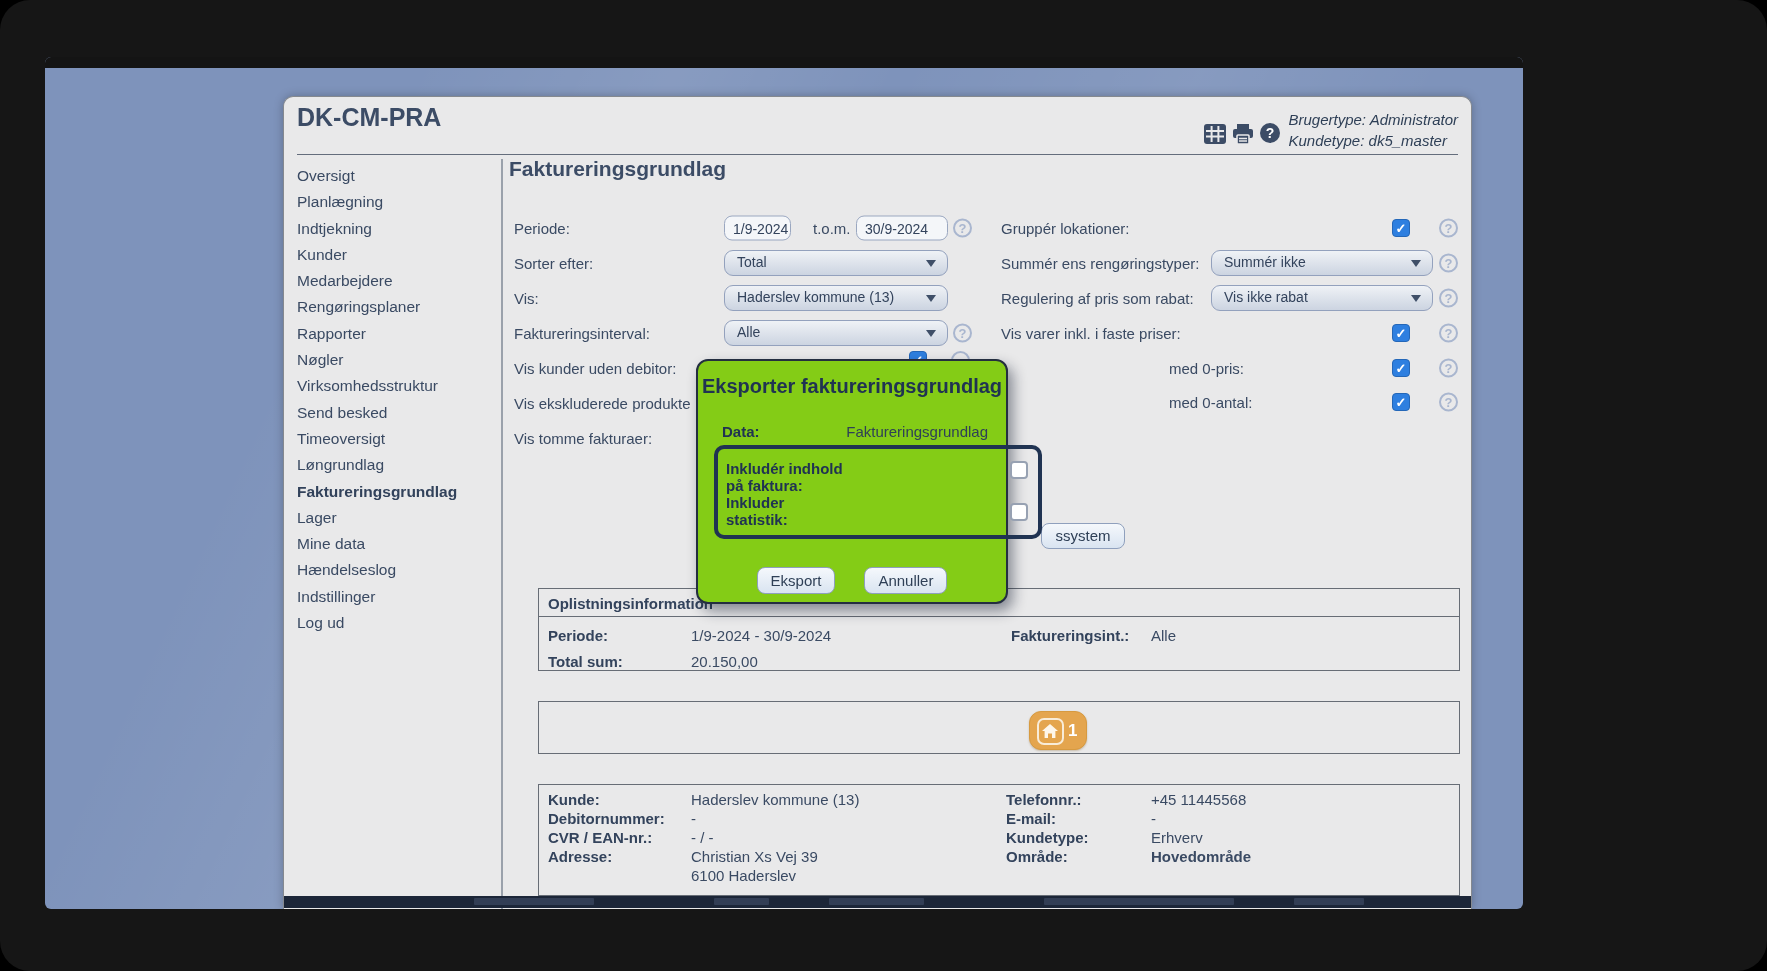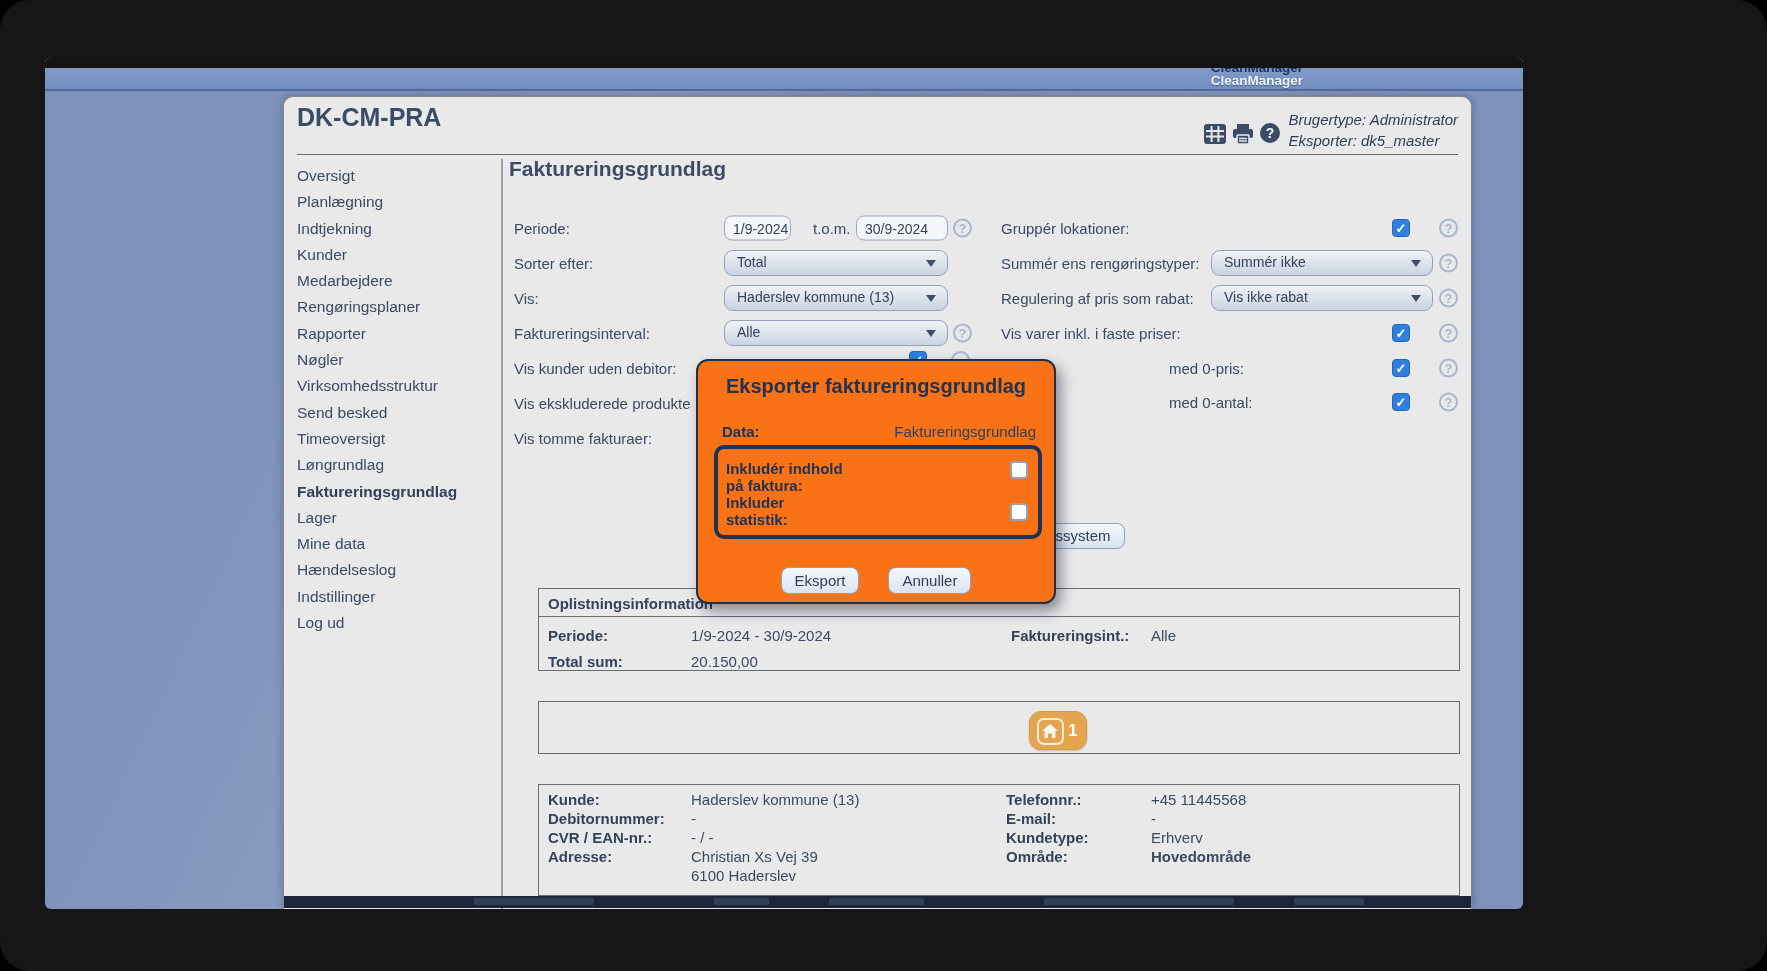--- a/index.html
+++ b/index.html
@@ -32,42 +32,38 @@
   .cb.abs-top{transform:none;}
   .box{position:absolute;left:240px;width:922px;border:1.5px solid #676d76;background:#e9e9ea;margin-left:14px;}
   .box .b-lbl{position:absolute;font-weight:bold;font-size:15px;color:#33435c;transform:translateY(-50%);white-space:nowrap;}
   .box .b-val{position:absolute;font-size:15px;color:#3a4a63;transform:translateY(-50%);white-space:nowrap;}
   .sum-hdr-sep{position:absolute;left:0;right:0;top:27px;border-top:1.5px solid #676d76;}
   .loc-btn{position:absolute;left:490px;top:9px;width:58px;height:39px;background:#e4a54e;border:1px solid #d79a40;border-radius:12px;cursor:pointer;box-shadow:0 1px 2px rgba(120,80,20,.3);}
   .loc-btn .sq{position:absolute;left:7px;top:6px;width:27px;height:27px;border:2.5px solid #f8ecd8;border-radius:7px;}
   .loc-btn .cnt{position:absolute;left:38px;top:9px;color:#fff;font-weight:bold;font-size:17px;}
   .btn{background:linear-gradient(#f5f8fc,#d9e4f1);border:1.5px solid #8fa0bd;border-radius:8px;color:#2f4057;font-size:15px;text-align:center;cursor:pointer;}
   .partial-btn{position:absolute;left:757px;top:426px;width:84px;height:26px;line-height:23px;z-index:1;}
-  .modal{position:absolute;left:412px;top:262px;width:360px;height:245px;background:#f97316;border:2px solid #242e40;border-radius:12px;z-index:10;box-shadow:5px 7px 14px rgba(10,20,40,.45);}
+  .modal{position:absolute;left:412px;top:262px;width:312px;height:245px;background:#84cc16;border:2px solid #242e40;border-radius:12px;z-index:10;box-shadow:5px 7px 14px rgba(10,20,40,.45);}
   .modal-title{position:absolute;left:0;right:0;top:14px;text-align:center;font-size:20px;font-weight:bold;color:#203352;}
   .m-data-lbl{position:absolute;left:24px;top:62px;font-weight:bold;font-size:15px;color:#203352;}
   .m-data-val{position:absolute;right:18px;top:62px;font-size:15px;color:#2f4057;}
   .opt-box{position:absolute;left:16px;top:84px;width:328px;height:94px;border:4px solid #203352;border-radius:10px;}
   .opt-txt{position:absolute;left:8px;font-weight:bold;font-size:15px;line-height:17px;color:#203352;}
   .m-cb{position:absolute;right:10px;width:18px;height:18px;background:#fff;border:2px solid #97a1b2;border-radius:4px;cursor:pointer;}
   .m-btns{position:absolute;left:0;right:0;top:206px;display:flex;justify-content:center;gap:29px;}
   .m-btns .btn{height:27px;line-height:24px;padding:0 13px;font-size:15px;}
   .strip{position:absolute;left:0;right:0;top:799px;height:12px;background:#1c2638;overflow:hidden;}
   .strip i{position:absolute;top:2px;height:7px;background:#46526e;opacity:.55;border-radius:1px;}
 </style>
 </head>
 <body>
 
 <div class="stage">
  <div class="desktop">
   <div class="chrome-strip"></div>
-  <div class="top-band">
-    <span class="brand-cut">CleanManager</span>
-    <span class="brand">CleanManager</span>
-  </div>
 
   <div class="panel">
 
     <div class="app-title">DK-CM-PRA</div>
 
     <div class="icon-btn" style="left:920px;">
       <svg width="22" height="20" viewBox="0 0 22 20">
             <rect x="0" y="0" width="22" height="20" rx="3" fill="#3c4c66"></rect>
             <g stroke="#e9e9ea" stroke-width="2">
               <line x1="7.6" y1="2" x2="7.6" y2="18"></line>
@@ -83,21 +79,21 @@
             <rect x="1" y="5" width="20" height="9" rx="2" fill="#3c4c66"></rect>
             <rect x="5" y="11" width="12" height="9" rx="1" fill="#3c4c66" stroke="#e9e9ea" stroke-width="1.6"></rect>
             <line x1="7" y1="14.5" x2="15" y2="14.5" stroke="#e9e9ea" stroke-width="1.4"></line>
             <line x1="7" y1="17" x2="15" y2="17" stroke="#e9e9ea" stroke-width="1.4"></line>
           </svg>
     </div>
     <div class="help-solid" style="left:976px;">?</div>
 
     <div class="user-info">
       <div>Brugertype: Administrator</div>
-      <div>Eksporter: dk5_master</div>
+      <div>Kundetype: dk5_master</div>
     </div>
 
     <div class="hdr-sep"></div>
 
     <div class="sidebar">
       <div class="side-item">Oversigt</div>
       <div class="side-item">Planlægning</div>
       <div class="side-item">Indtjekning</div>
       <div class="side-item">Kunder</div>
       <div class="side-item">Medarbejdere</div>

